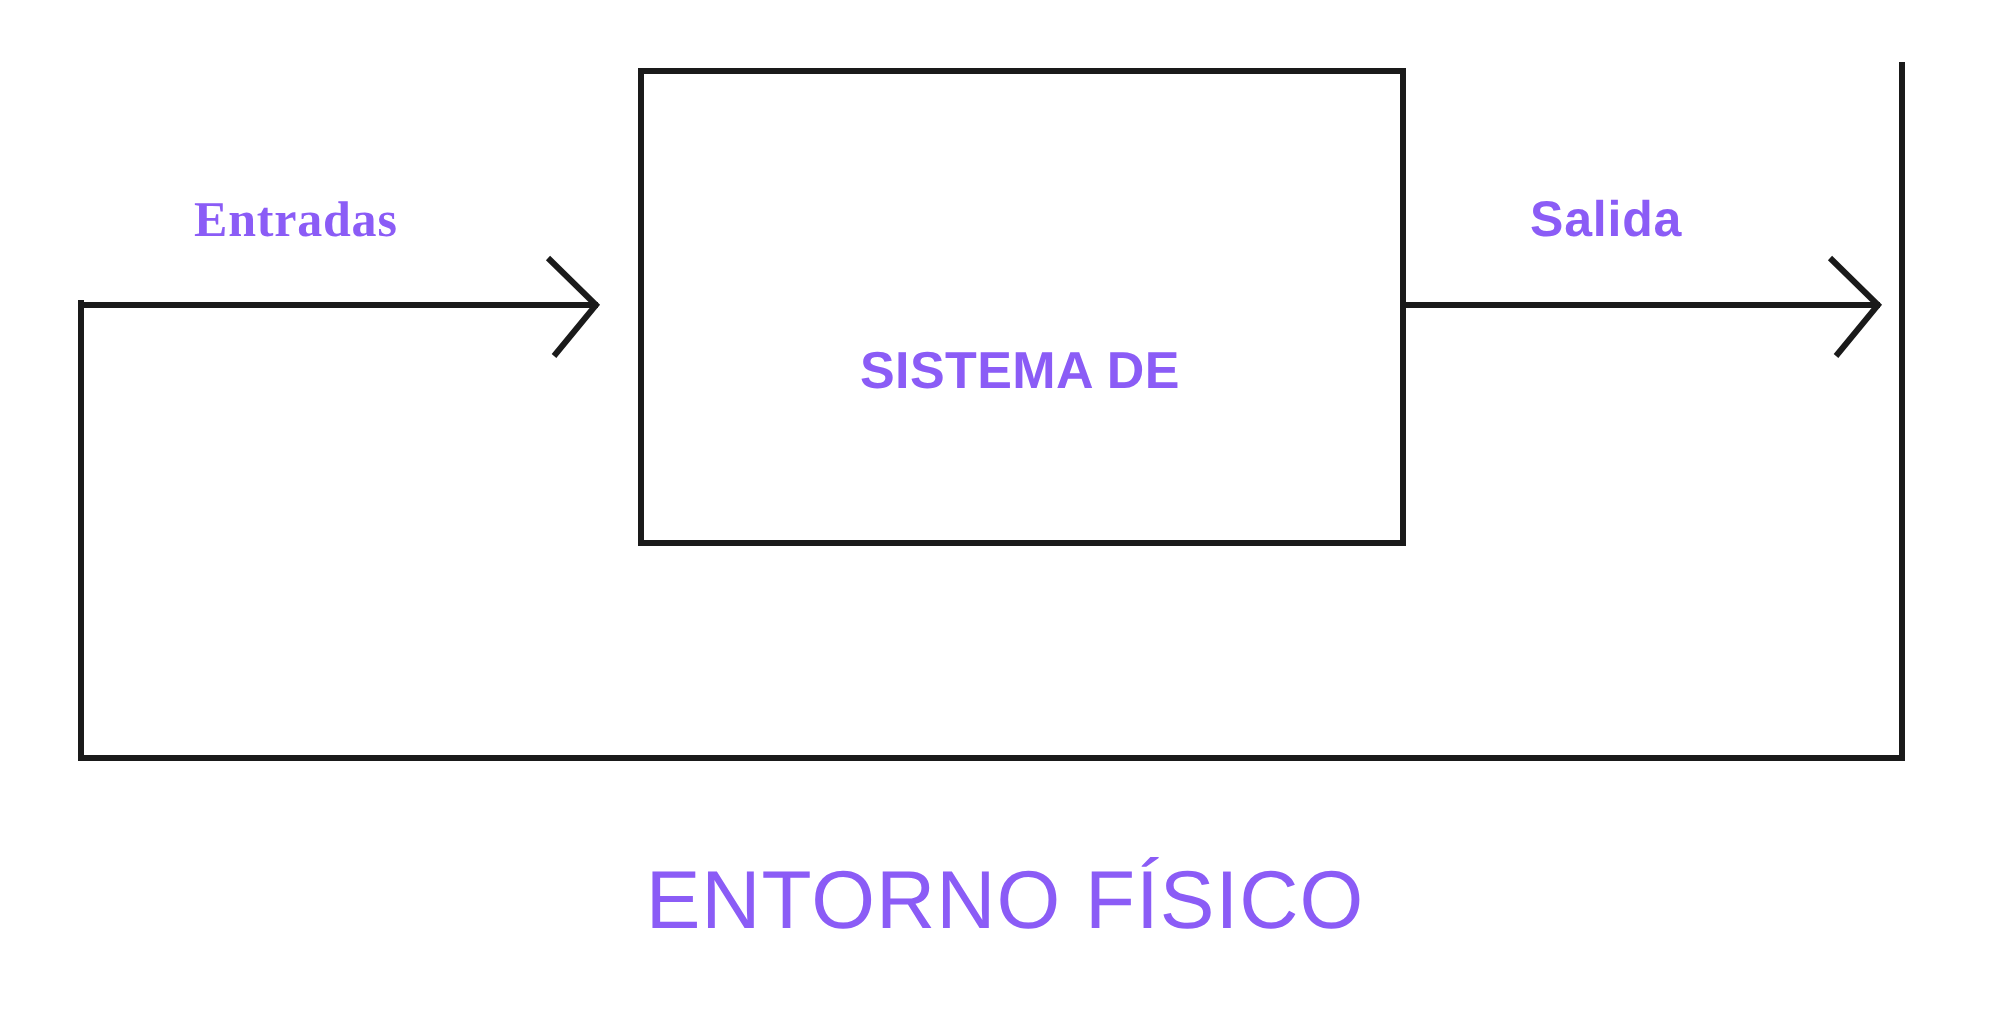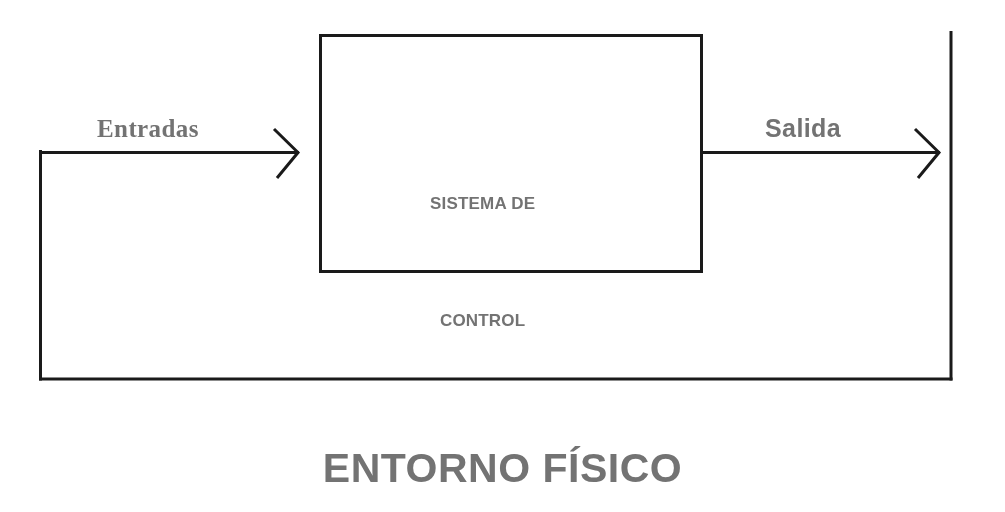--- a/index.html
+++ b/index.html
@@ -41,34 +41,33 @@
     stroke-linejoin: miter;
   }
   .block-rect {
     stroke: #1a1a1a;
     stroke-width: 3;
     fill: #ffffff;
   }
   
   .txt {
     position: absolute;
-    color: #737373;
+    color: #8b5cf6;
     white-space: pre;
     line-height: 1;
-    margin-top: 18px;
   }
   #block-label {
     left: 430px;
     top: 88px;
     font-family: "Liberation Sans", sans-serif;
-    font-size: 17px;
+    font-size: 26px;
     font-weight: bold;
     line-height: 39px;
     letter-spacing: 0.2px;
-    text-align: center;
+    text-align: right;
   }
   #block-label .line {
     display: block;
   }
   #label-entradas {
     left: 97px;
     top: 98px;
     font-family: "Liberation Serif", "DejaVu Serif", serif;
     font-size: 25px;
     font-weight: bold;
@@ -82,21 +81,21 @@
     font-weight: bold;
     letter-spacing: 0.4px;
   }
   #caption-entorno {
     left: 0px;
     top: 430px;
     width: 1005px;
     text-align: center;
     font-family: "Liberation Sans", sans-serif;
     font-size: 41px;
-    font-weight: 700;
+    font-weight: 400;
     letter-spacing: 0.5px;
   }
 </style>
 </head>
 <body>
 
 <div id="canvas">
 
   <svg id="diagram-svg" viewBox="0 0 1005 512">
 
@@ -118,21 +117,20 @@
 
     <g>
       <line class="diagram-line" x1="701" y1="152.5" x2="940" y2="152.5"></line>
       <path class="arrow-head" d="M 915 129 L 939 152.5 L 918 178"></path>
     </g>
 
   </svg>
 
   <div class="txt" id="block-label">
     <span class="line">SISTEMA DE</span>
-    <span class="line">CONTROL</span>
   </div>
 
   <div class="txt" id="label-entradas">Entradas</div>
 
   <div class="txt" id="label-salida">Salida</div>
 
   <div class="txt" id="caption-entorno">ENTORNO FÍSICO</div>
 
 </div>
 

